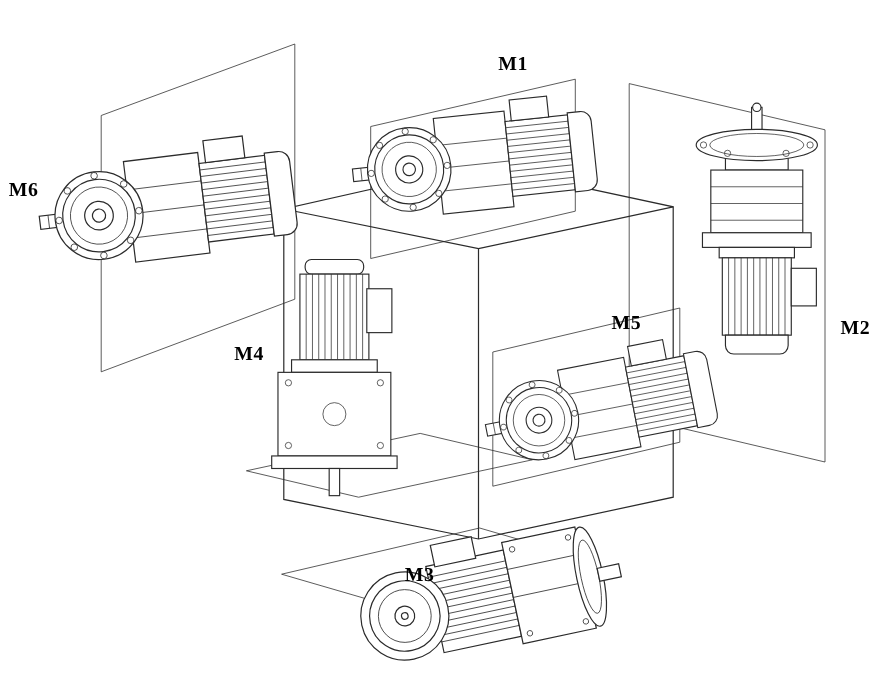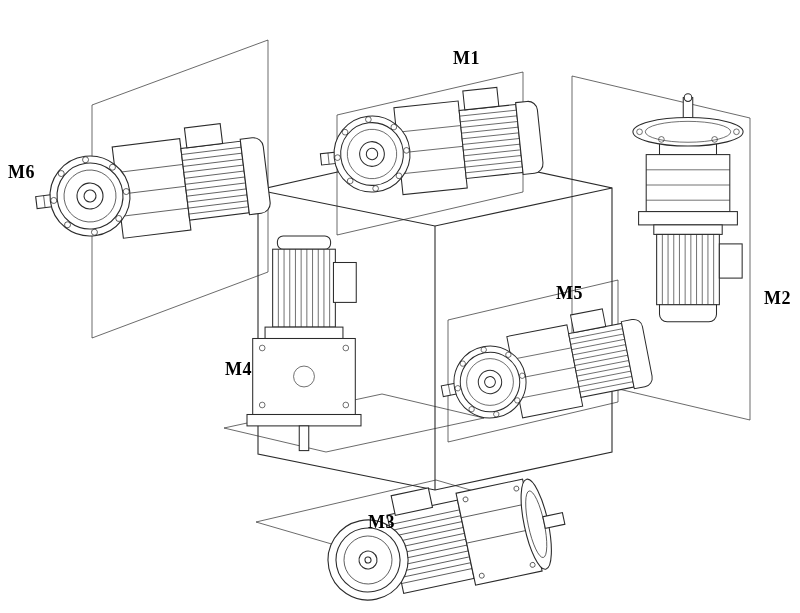--- a/index.html
+++ b/index.html
@@ -133,17 +133,17 @@
     <use href="#m2motor" transform="translate(688,128) scale(0.95)"></use>
     <use href="#m3motor" transform="translate(368,560) rotate(-12)"></use>
     <use href="#m4motor" transform="translate(304,234) scale(0.95)"></use>
     <use href="#hmotor" transform="translate(490,382) rotate(-11) scale(0.9)"></use>
     <use href="#hmotor" transform="translate(90,196) rotate(-7)"></use>
   </svg>
 
   <div class="label" style="left:453px; top:48px;">M1</div>
   <div class="label" style="left:764px; top:248px;margin-top:40px;">M2</div>
   <div class="label" style="left:368px; top:512px;">M3</div>
-  <div class="label" style="left:225px; top:311px;margin-top:48px;">M4</div>
+  <div class="label" style="left:213px; top:311px;">M4</div>
   <div class="label" style="left:556px; top:255px;margin-top:28px;">M5</div>
   <div class="label" style="left:8px; top:162px;">M6</div>
 
 </div>
 
 </body></html>

